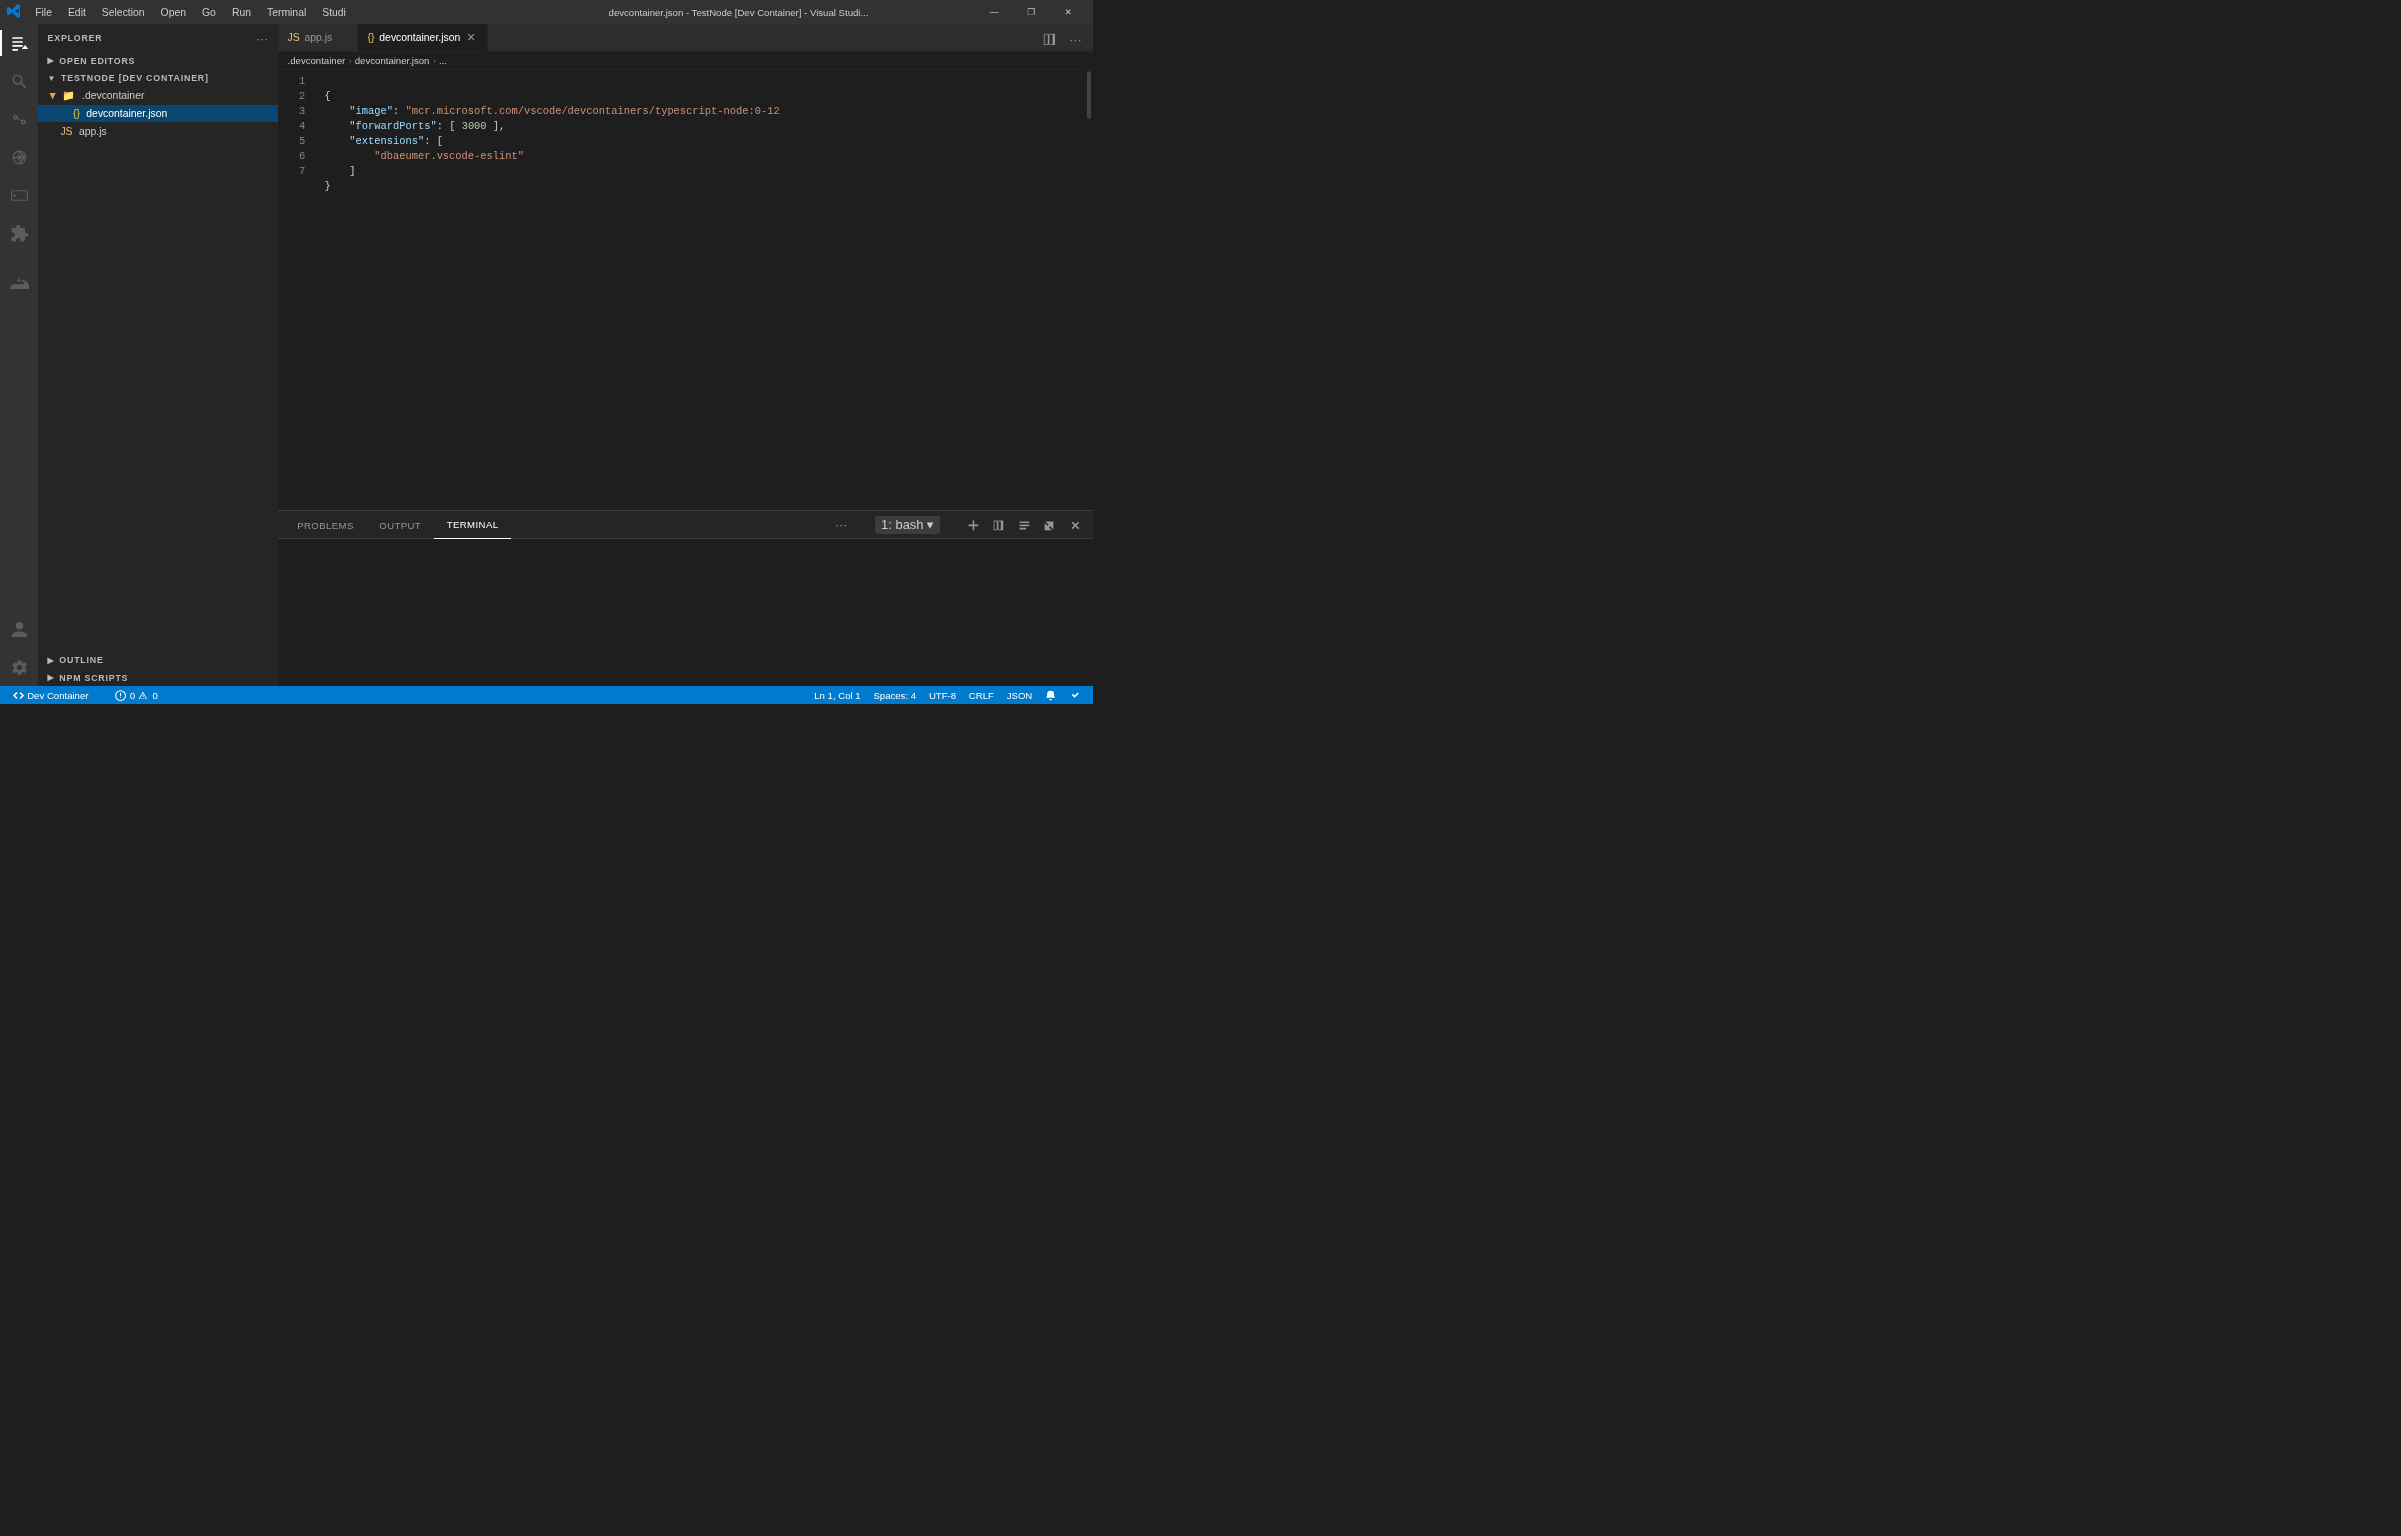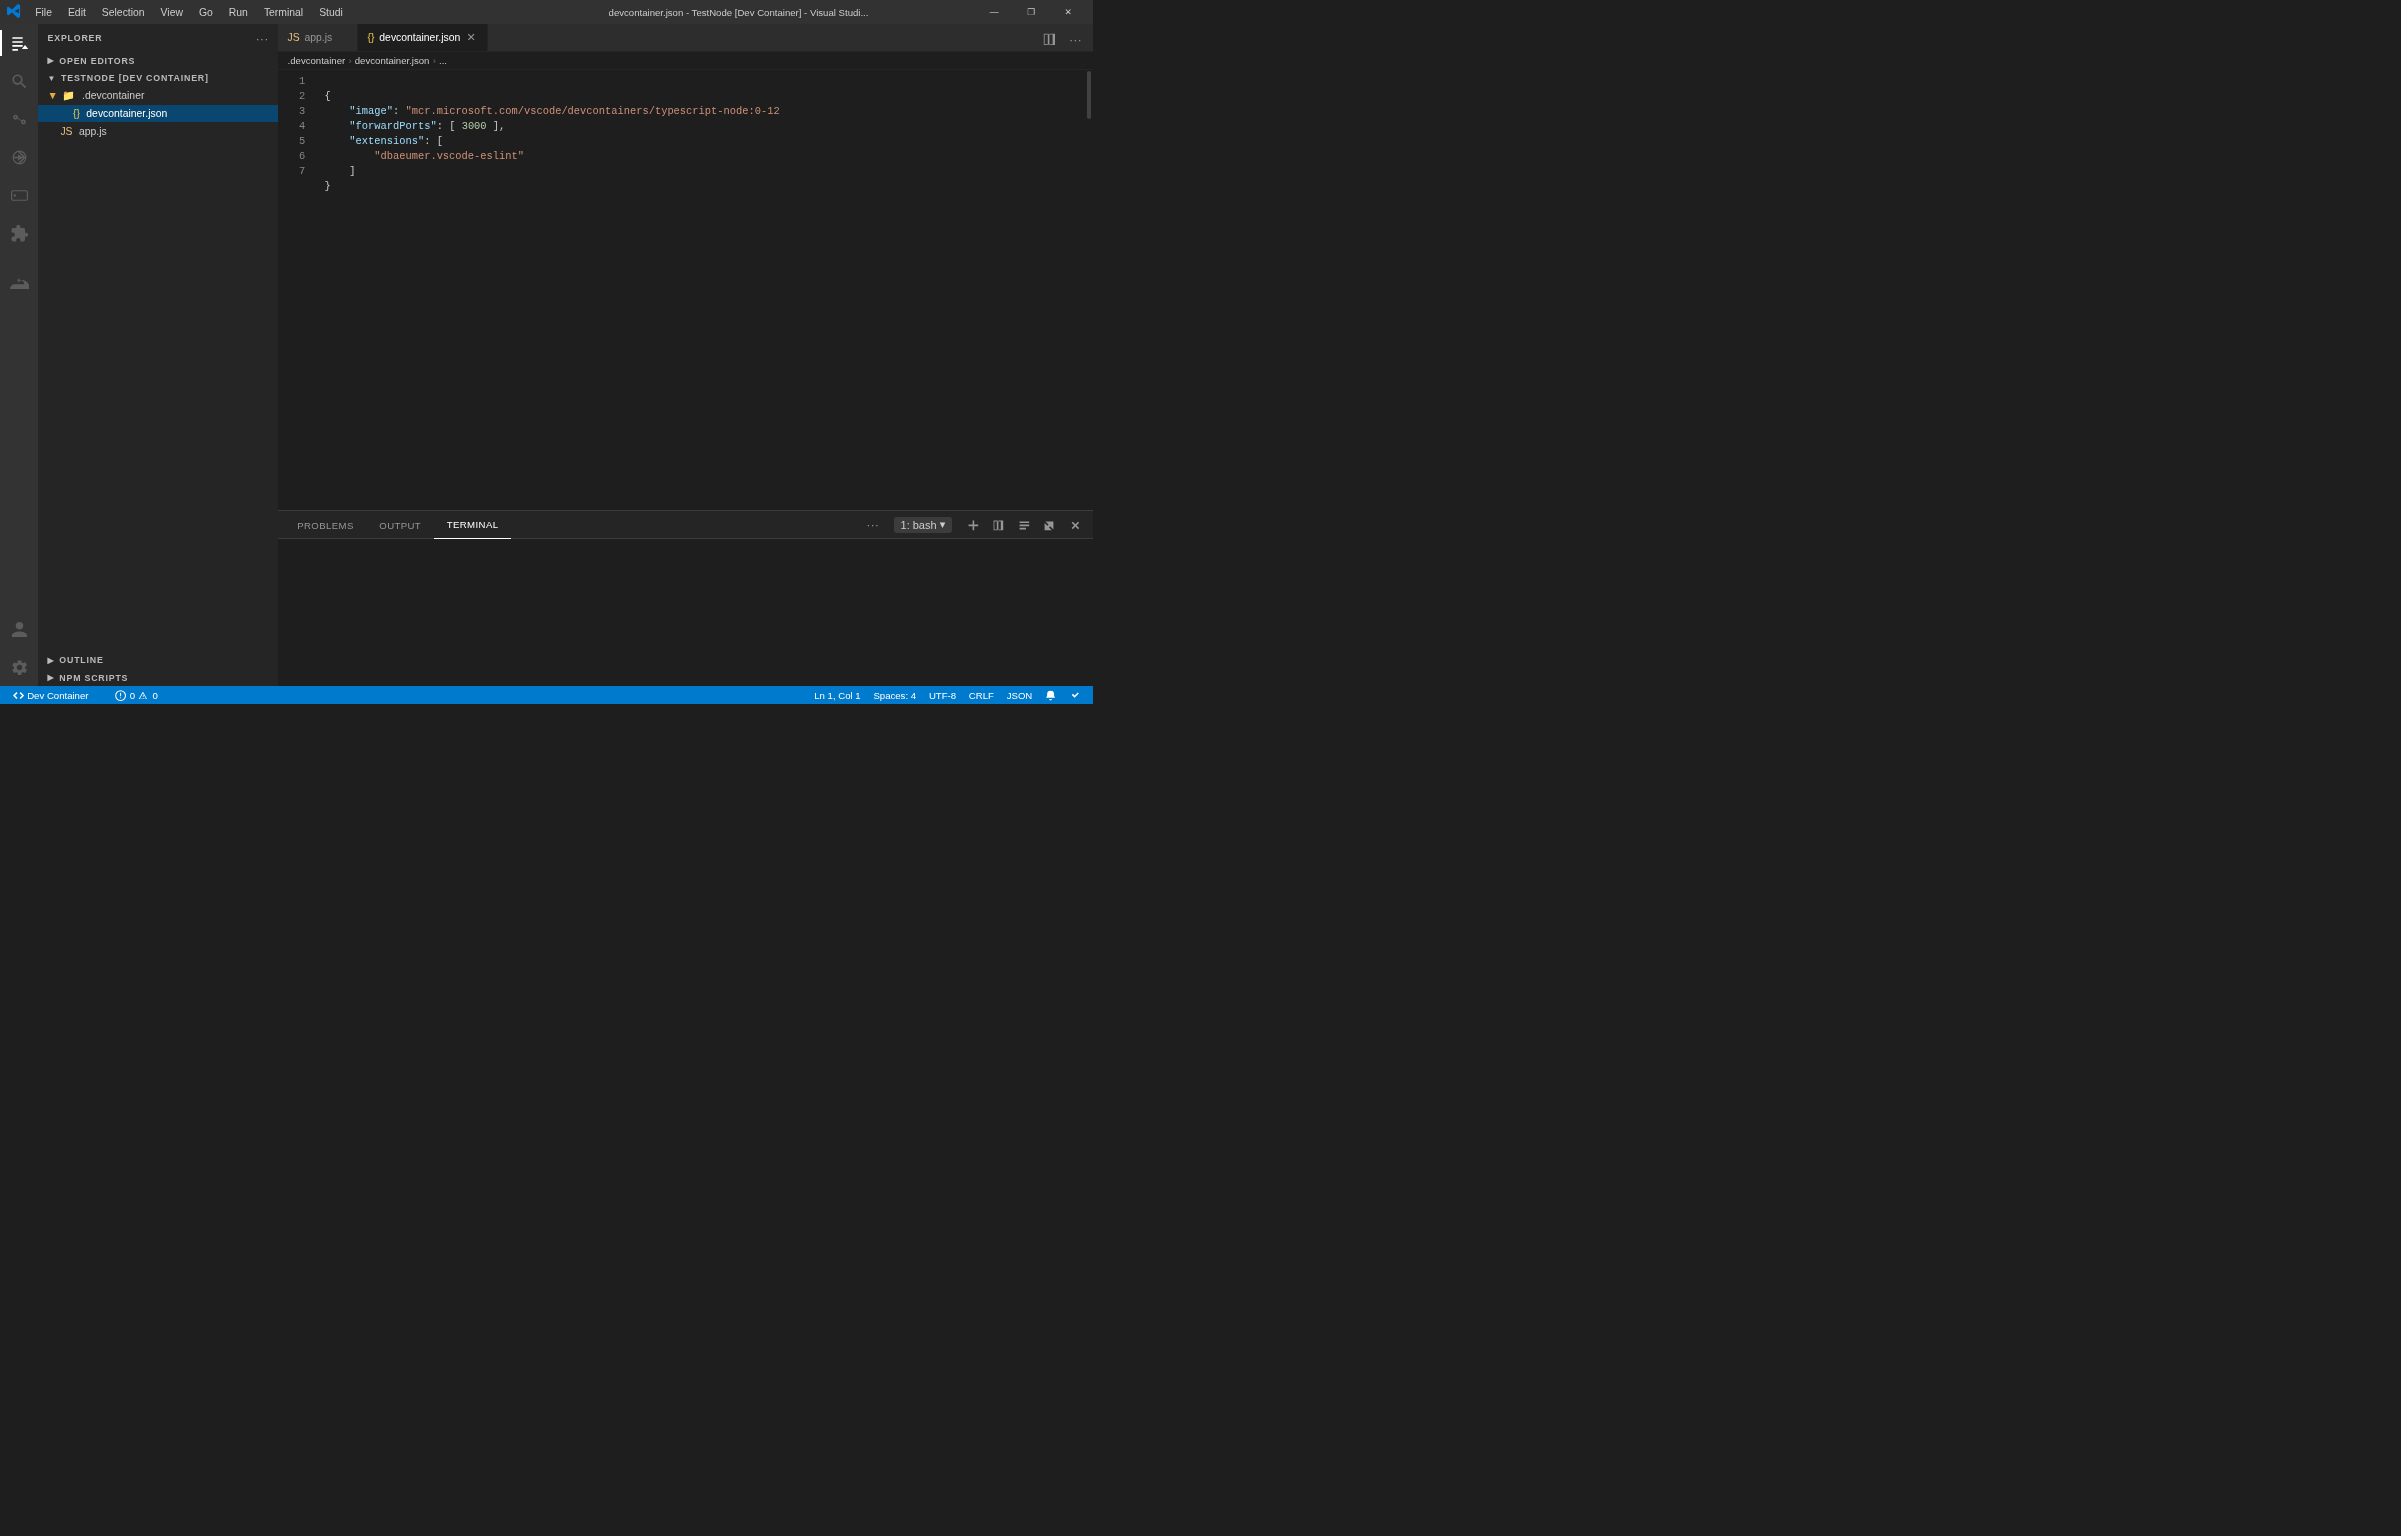--- a/index.html
+++ b/index.html
@@ -338,25 +338,25 @@
       color: #969696;
       cursor: pointer;
       font-size: 12px;
     }
     #terminal-select {
       display: flex;
       align-items: center;
       background: #3c3c3c;
       border-radius: 2.4px;
       padding: 1.6px 6.4px;
-      font-size: 11px;
+      font-size: 13px;
       color: #cccccc;
       cursor: pointer;
       gap: 3.2px;
-      margin: 0 7px;
+      margin: 0 19px;
     }
     #terminal-content {
       flex: 1;
       padding: 6.4px 9.6px;
       font-family: 'Consolas', 'Courier New', monospace;
       font-size: 10.4px;
       color: #cccccc;
       overflow: auto;
     }
 
@@ -399,21 +399,21 @@
   <div style="margin-right:4.8px;">
     <svg width="16" height="16" viewBox="0 0 100 100">
       <path d="M74.2 6.5L37.5 40.6 15.4 23.9 6 28.6v42.8l9.4 4.7 22.1-16.7 36.7 34.1 13.8-5.5V12L74.2 6.5zm7.3 58.3L52.8 50l28.7-14.8v29.6z" fill="#0078d4"></path>
     </svg>
   </div>
 
   <div id="menu-bar">
     <div class="menu-item">File</div>
     <div class="menu-item">Edit</div>
     <div class="menu-item">Selection</div>
-    <div class="menu-item">View</div>
+    <div class="menu-item">Open</div>
     <div class="menu-item">Go</div>
     <div class="menu-item">Run</div>
     <div class="menu-item">Terminal</div>
     <div class="menu-item">Studi</div>
   </div>
   <div id="title-text">devcontainer.json - TestNode [Dev Container] - Visual Studi...</div>
   <div id="window-controls">
     <div class="win-btn">—</div>
     <div class="win-btn">❐</div>
     <div class="win-btn close">✕</div>

